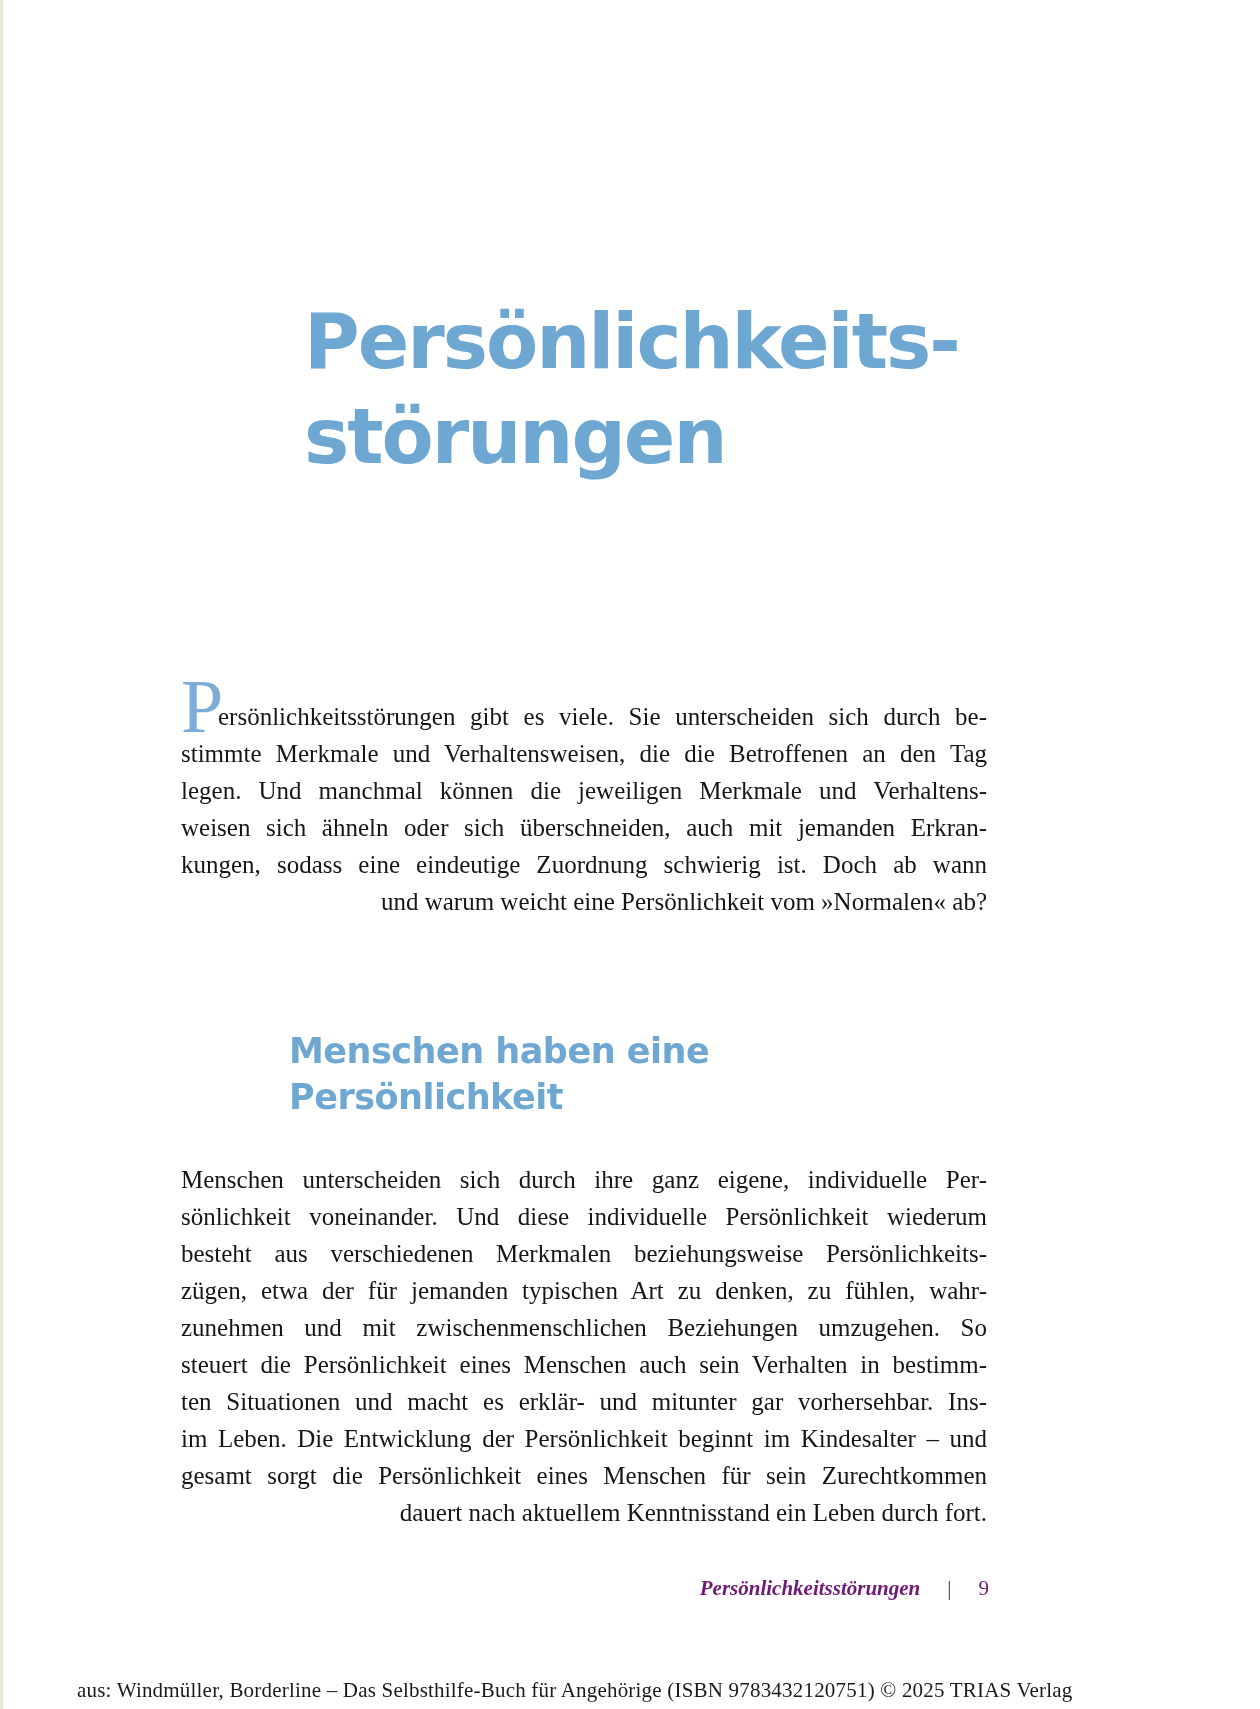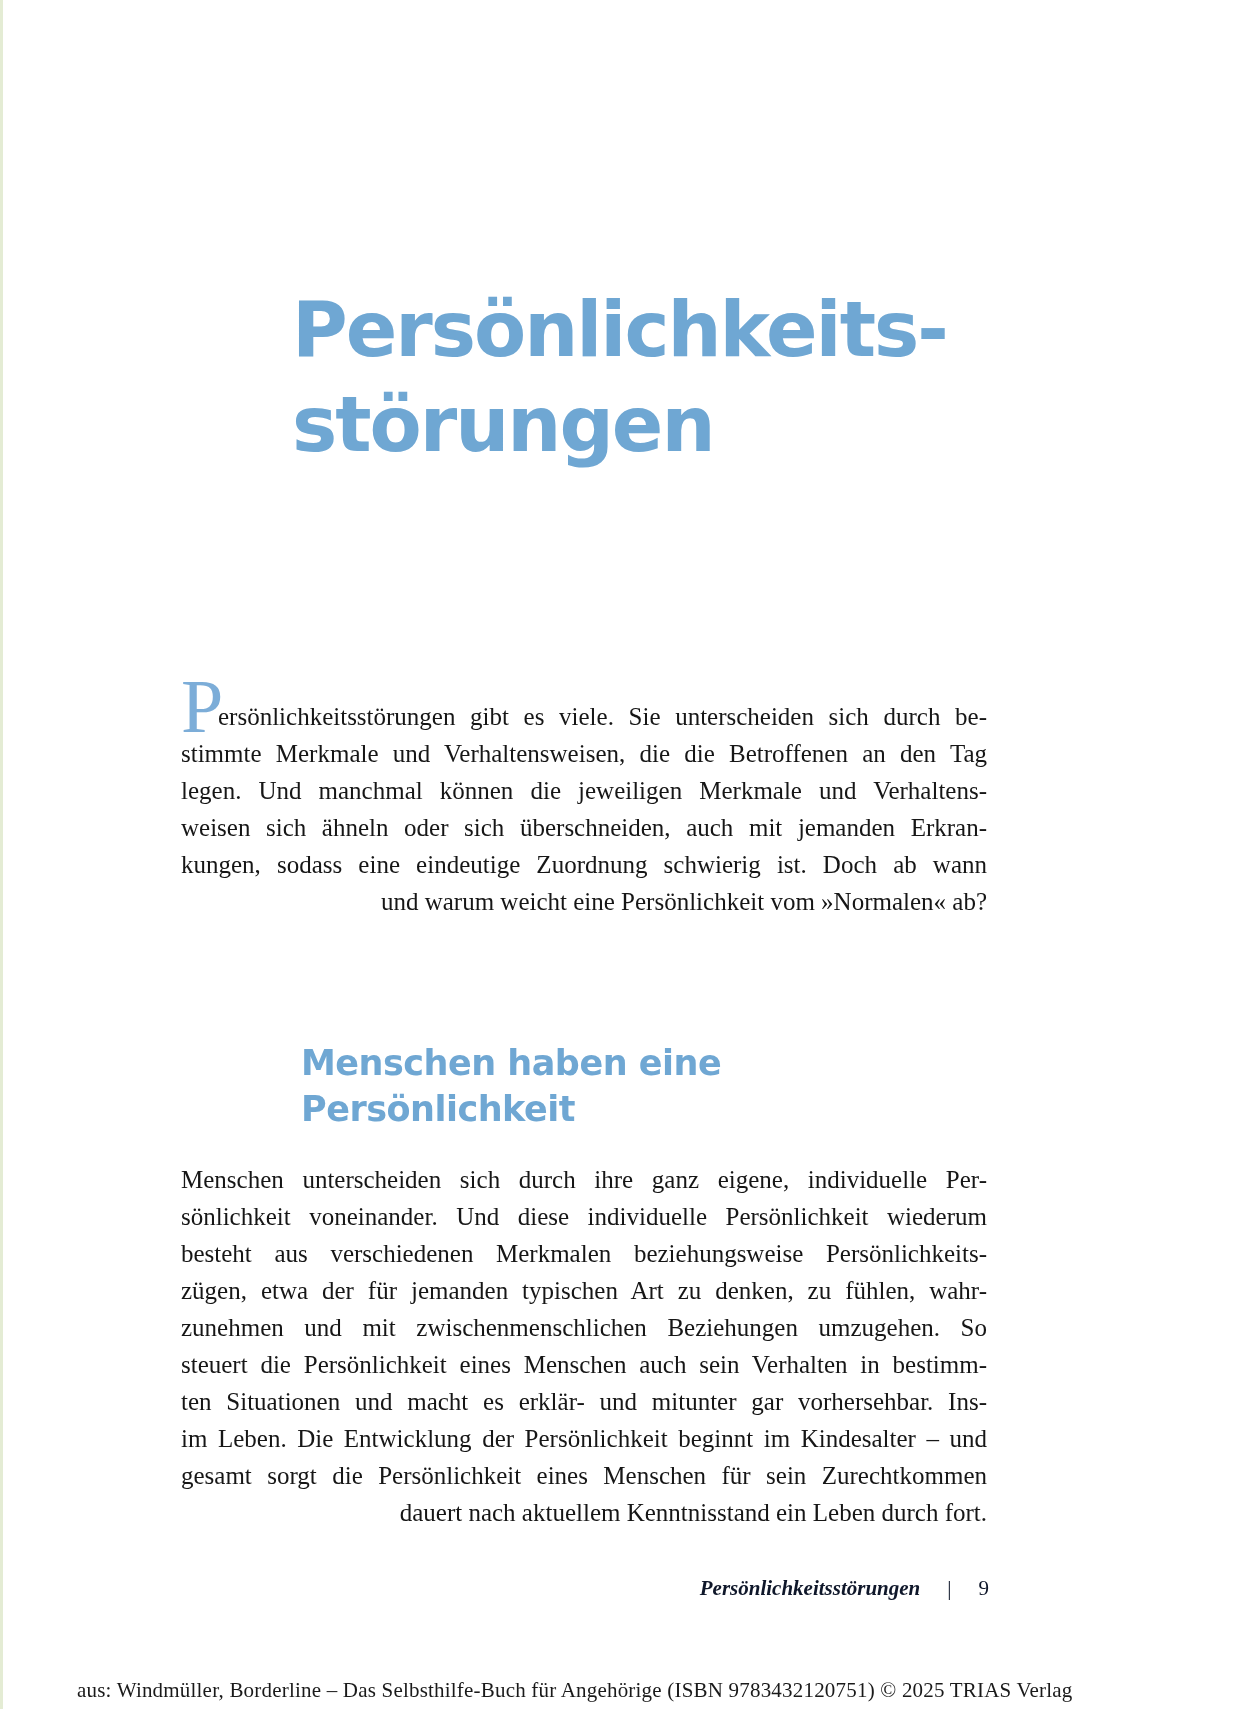--- a/index.html
+++ b/index.html
@@ -15,21 +15,21 @@
   .edge-line {
     position: absolute;
     left: 0; top: 0;
     width: 3px; height: 100%;
     background: #e4ecd4;
   }
   .chapter-title {
     position: absolute;
     left: 288px;
     top: 278px;
-    margin: 4px;
+    margin: 16px;
     font-family: "DejaVu Sans", sans-serif;
     font-weight: 700;
     font-size: 76px;
     line-height: 95px;
     letter-spacing: -2px;
     color: #6fa7d3;
   }
   .chapter-title .tline { display: block; }
 
   .para {
@@ -53,39 +53,39 @@
     font-family: "Liberation Serif", serif;
     font-size: 76px;
     line-height: 76px;
     color: #7cadd8;
   }
 
   .section-heading {
     position: absolute;
     left: 289px;
     top: 1028px;
-    margin: 12px;
+    margin: 0;
     font-family: "DejaVu Sans", sans-serif;
     font-weight: 700;
     font-size: 35px;
     line-height: 46px;
     letter-spacing: -0.5px;
     color: #6fa7d3;
   }
   .section-heading .hline { display: block; }
 
   .runfoot {
     position: absolute;
     top: 1576px;
     right: 271px;
     display: flex;
     align-items: baseline;
     gap: 27px;
     font-size: 21px;
-    color: #0f172a;
+    color: #701a75;
   }
   .runfoot .runtitle {
     font-family: "Liberation Serif", serif;
     font-style: italic;
     font-weight: 700;
   }
   .runfoot .sep { font-weight: 400; }
   .runfoot .pagenum { font-family: "Liberation Serif", serif; }
 
   .credit {

